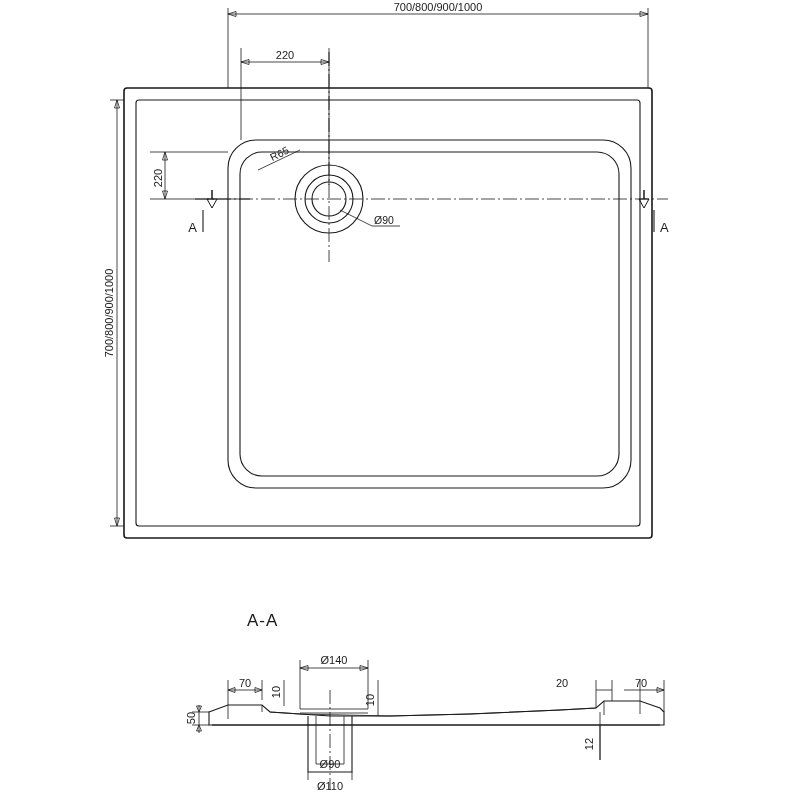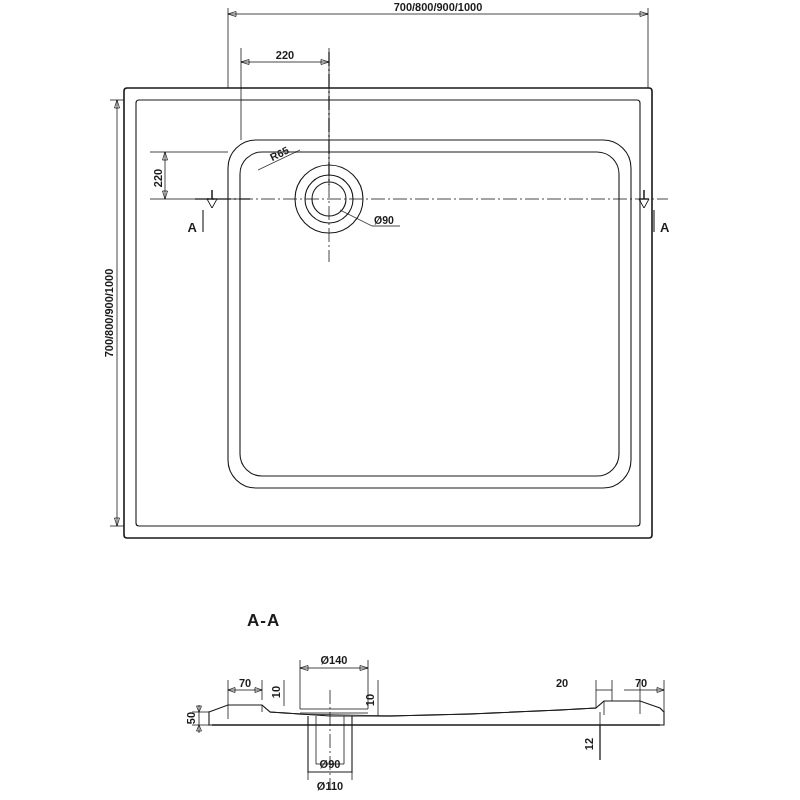--- a/index.html
+++ b/index.html
@@ -11,21 +11,20 @@
     width: 800px;
     height: 800px;
     font-family: "Liberation Sans", sans-serif;
     color: #000000;
     overflow: hidden;
   }
   #sheet {
     position: relative;
     width: 800px;
     height: 800px;
-    font-weight: bold;
   }
   svg.drawing {
     position: absolute;
     left: 0;
     top: 0;
     width: 800px;
     height: 800px;
   }
   text {
     font-family: "Liberation Sans", sans-serif;

